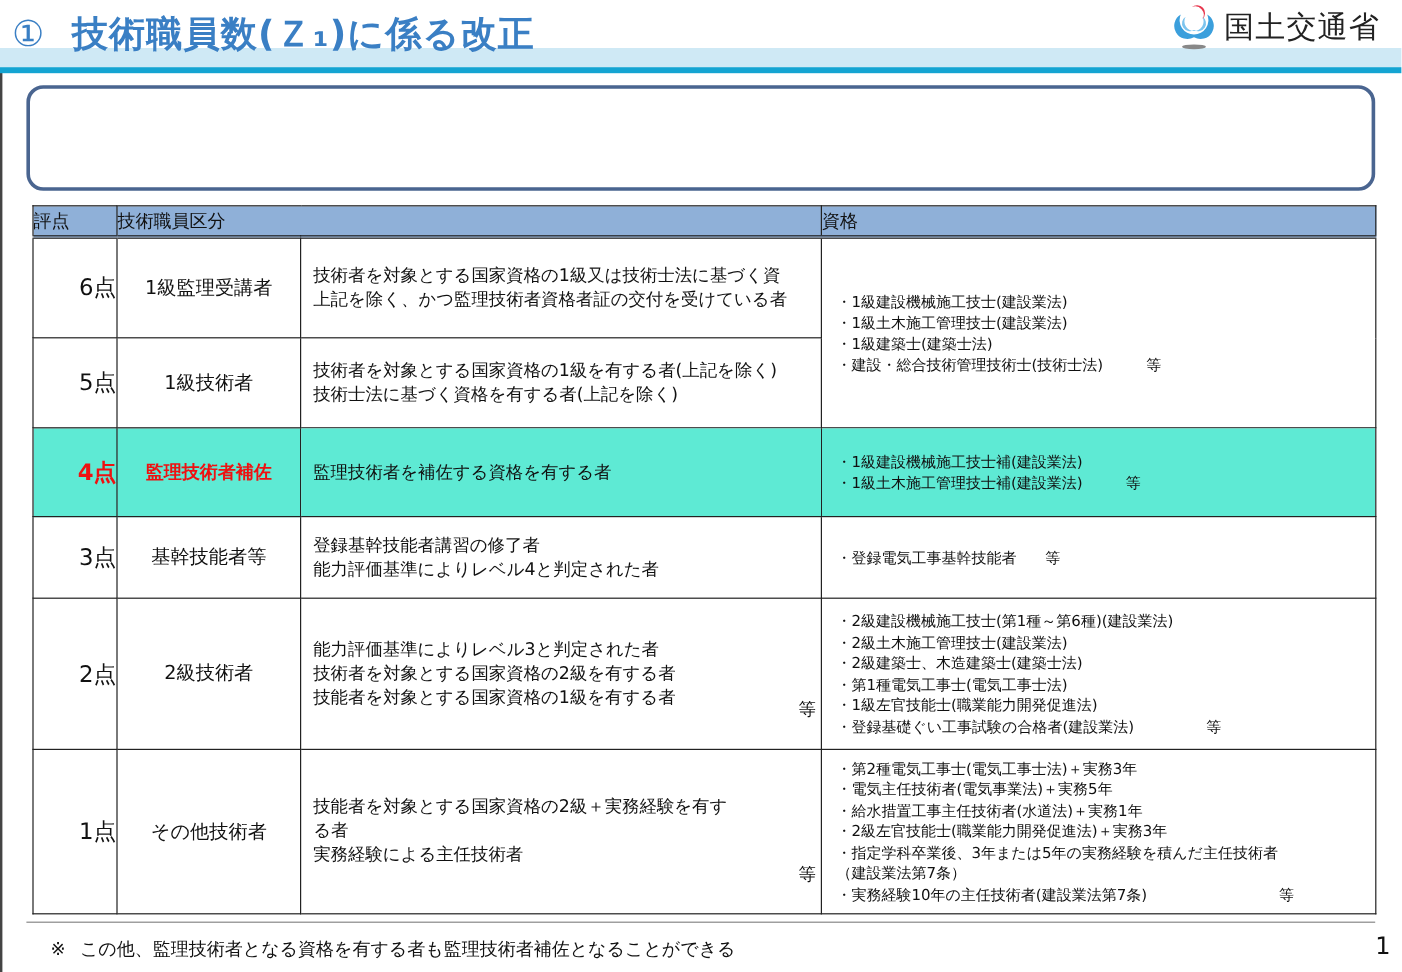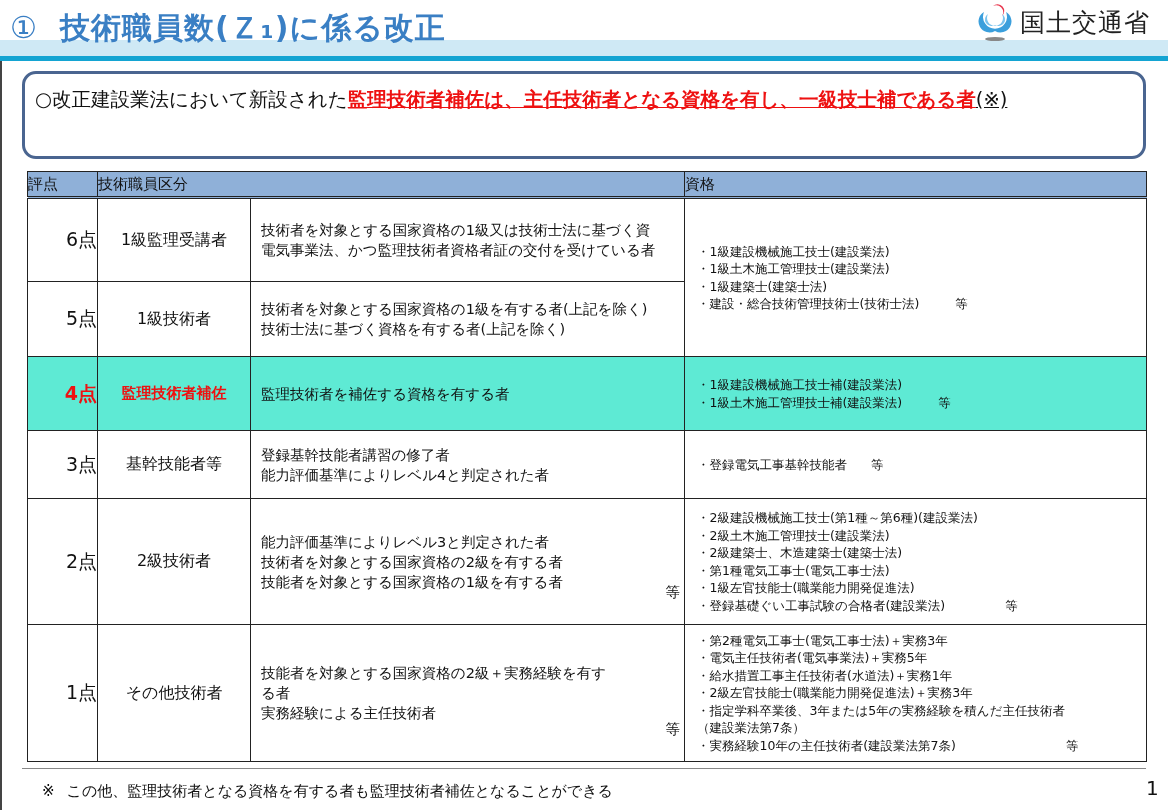--- a/index.html
+++ b/index.html
@@ -62,23 +62,20 @@
         <path d="M10 10 A8 8 0 1 0 24 10 A6 6 0 0 1 17 21 A6 6 0 0 1 10 10 Z" fill="#7cc4ee"></path>
         <path d="M15 2 A7 7 0 0 1 24 12 A5 5 0 0 0 15 2 Z" fill="#e8384f"></path>
         <ellipse cx="17" cy="35" rx="10" ry="2" fill="#888"></ellipse>
       </svg>
     </span>
     <span class="logo-text">国土交通省</span>
   </div>
 </div>
 
 <div class="summary">
-  <div class="summary-line">
-    <span>○</span><span>改正建設業法において新設された</span><span class="red">監理技術者補佐は、主任技術者となる資格を有し、一級技士補である者</span><span class="u">(※)</span>
-  </div>
 </div>
 
 <table class="tbl">
   <colgroup>
     <col style="width:70px">
       <col style="width:153px">
       <col style="width:434px">
       <col style="width:462px">
   </colgroup>
   <thead>
@@ -87,21 +84,21 @@
       <th colspan="2">技術職員区分</th>
       <th>資格</th>
     </tr>
   </thead>
   <tbody>
     <tr style="height:84px">
       <td class="score">6点</td>
       <td class="cat">1級監理受講者</td>
       <td class="desc">
         <div>技術者を対象とする国家資格の1級又は技術士法に基づく資</div>
-        <div>電気事業法、かつ監理技術者資格者証の交付を受けている者</div>
+        <div>上記を除く、かつ監理技術者資格者証の交付を受けている者</div>
       </td>
       <td class="qual" rowspan="2">
         <div class="qual-line">・1級建設機械施工技士(建設業法)</div>
         <div class="qual-line">・1級土木施工管理技士(建設業法)</div>
         <div class="qual-line">・1級建築士(建築士法)</div>
         <div class="qual-line"><span>・建設・総合技術管理技術士(技術士法)</span><span class="qual-etc">等</span></div>
       </td>
     </tr>
     <tr style="height:75px">
       <td class="score">5点</td>

